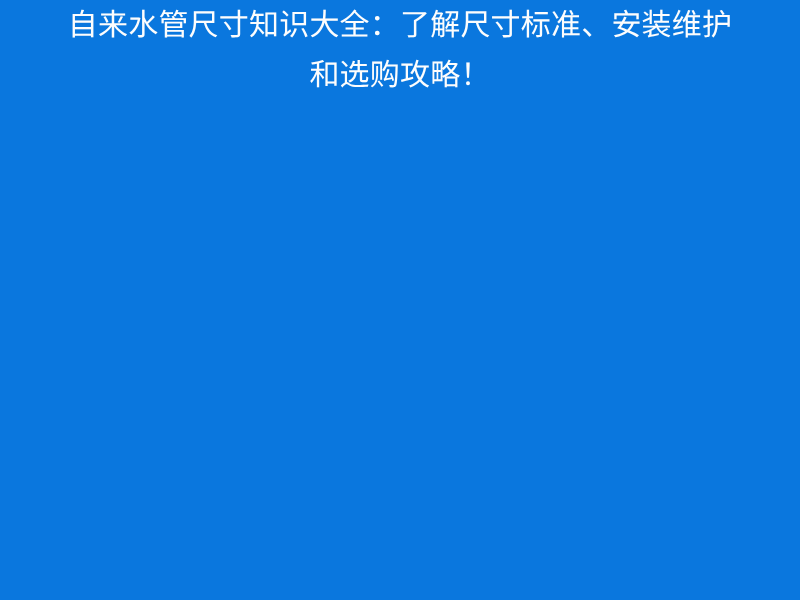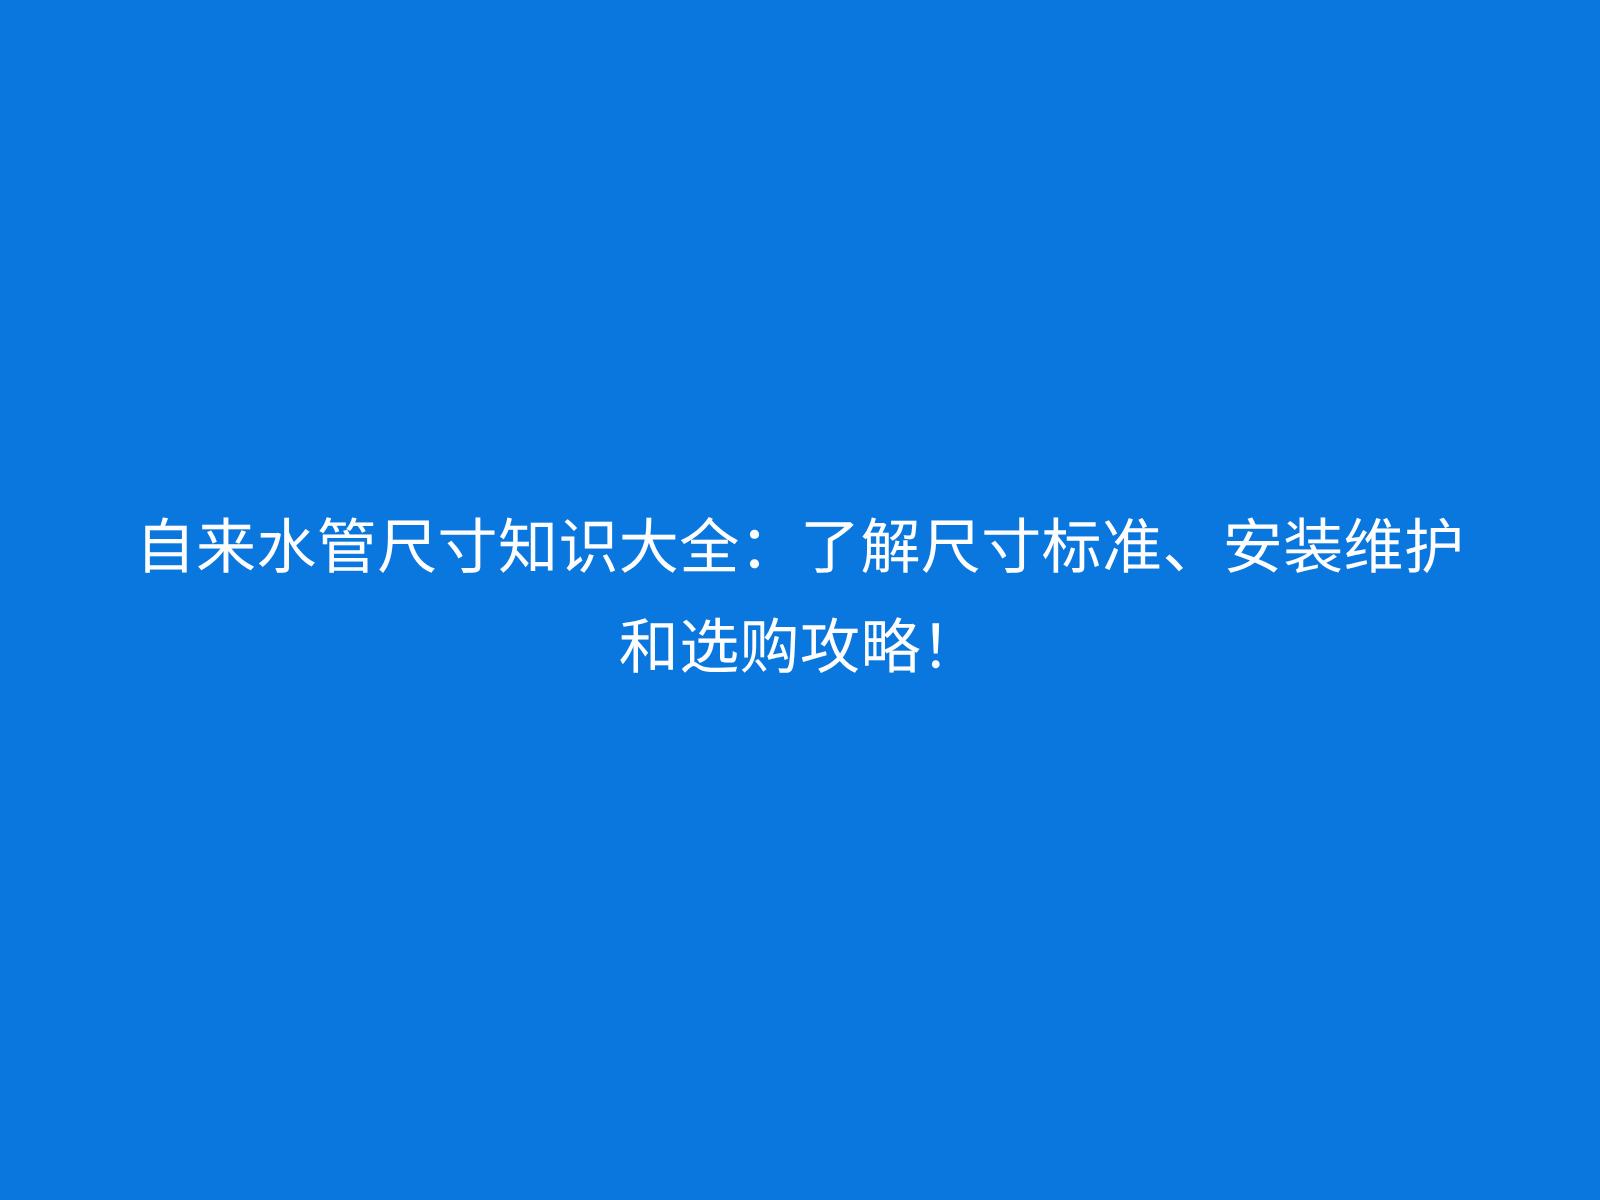--- a/index.html
+++ b/index.html
@@ -14,21 +14,20 @@
     font-family: "Liberation Sans", "DejaVu Sans", sans-serif;
   }
 
   #card {
     position: relative;
     box-sizing: border-box;
     width: 800px;
     height: 600px;
     background: #0a77de;
     display: flex;
-    align-items: center;
     justify-content: center;
   }
 
   #title-block {
     box-sizing: border-box;
     width: 700px;
     padding: 0 8px;
     text-align: center;
   }
 

